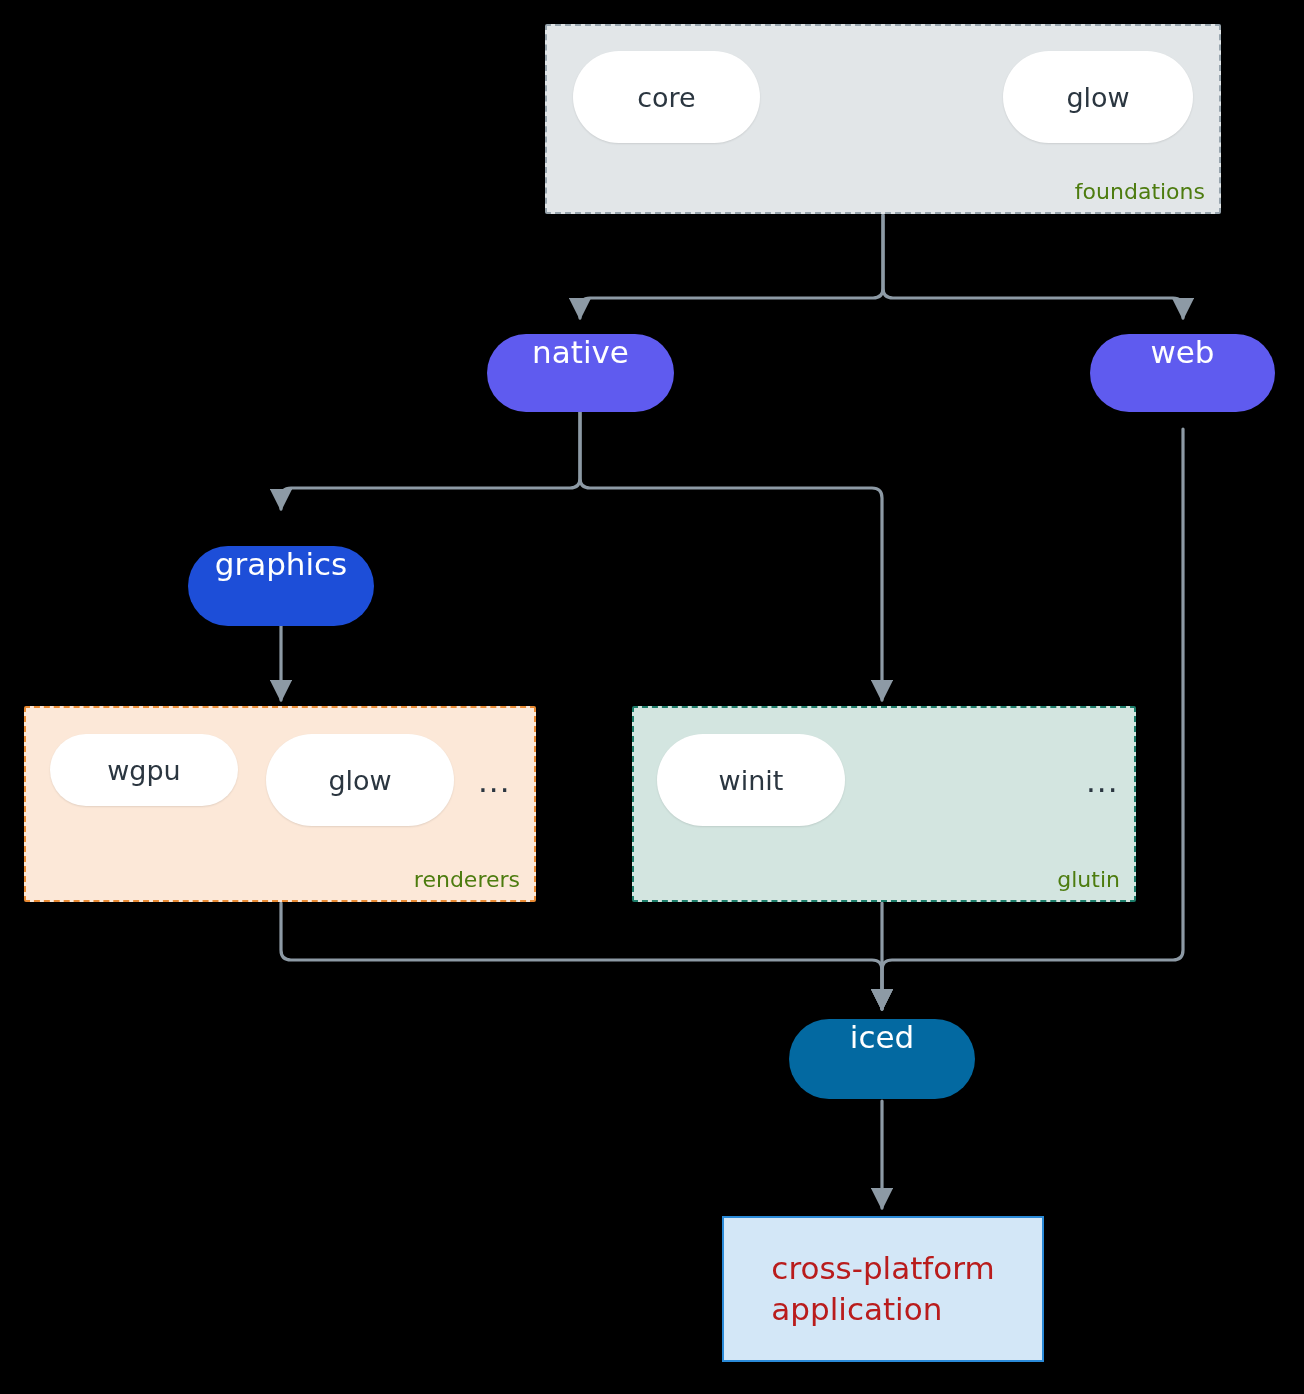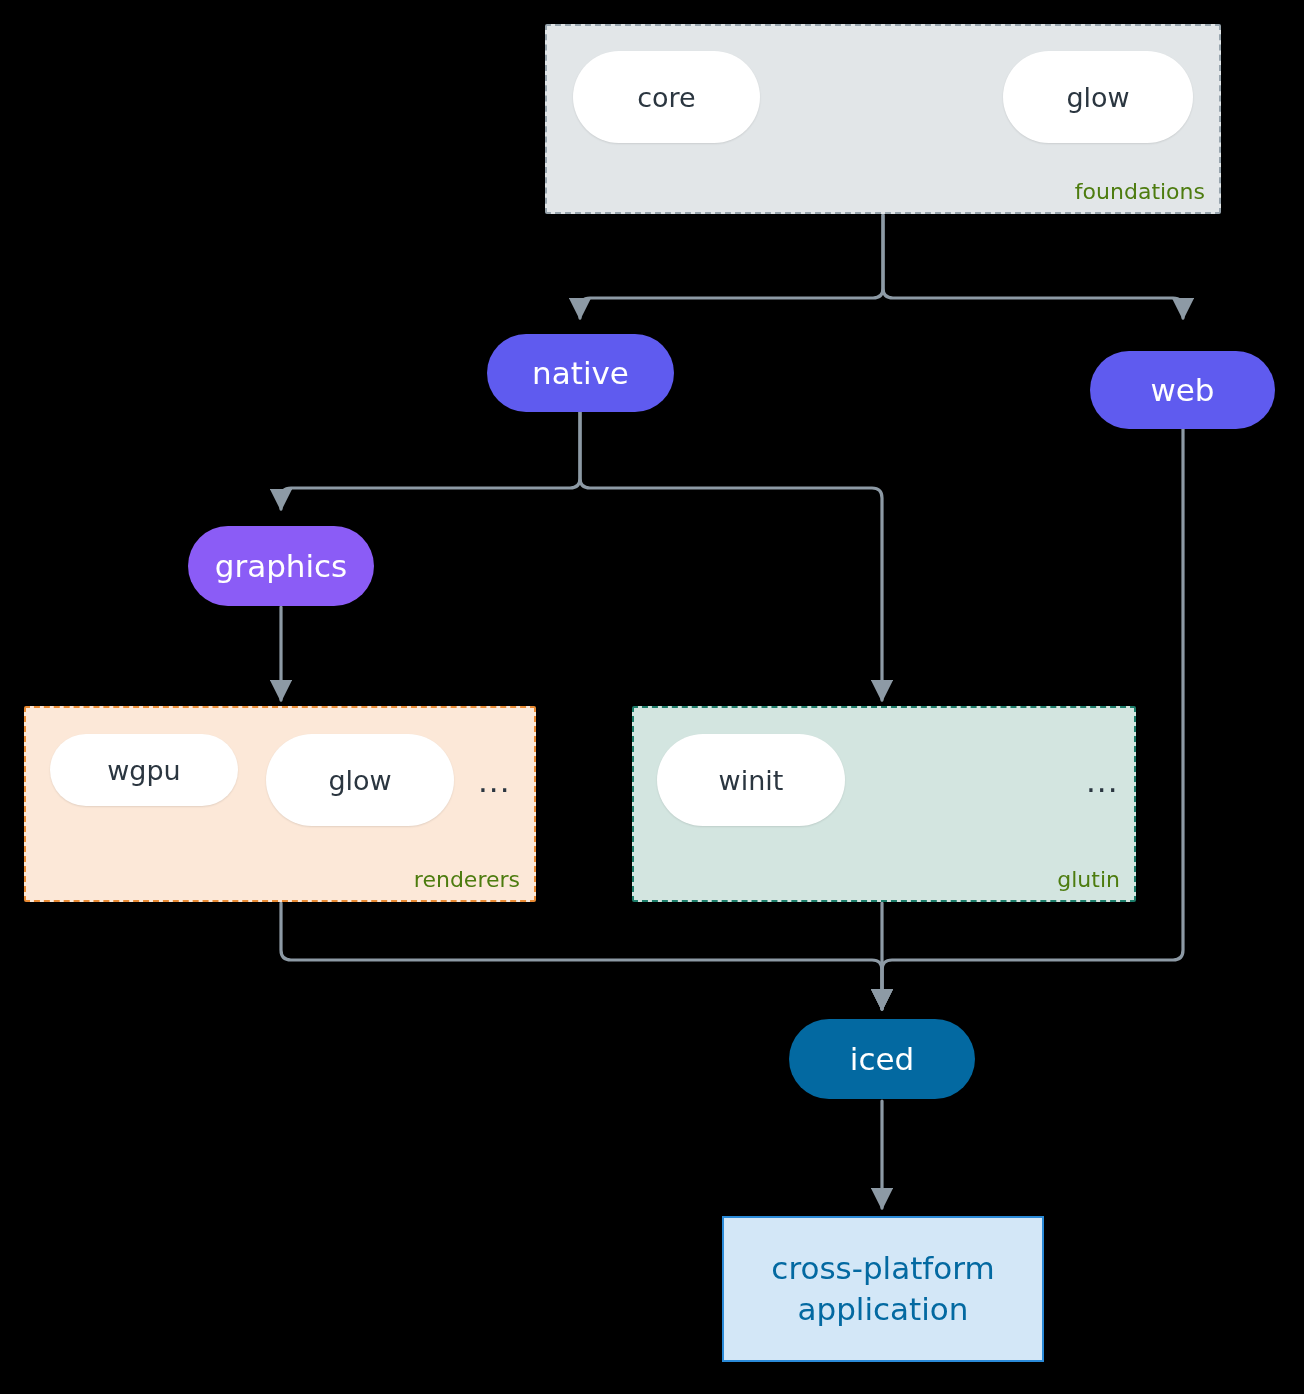--- a/index.html
+++ b/index.html
@@ -71,41 +71,40 @@
     color: #2b3640;
     box-shadow: 0 1px 2px rgba(0,0,0,0.10);
   }
 
   
   .node {
     position: absolute;
     box-sizing: border-box;
     border-radius: 999px;
     display: flex;
-    align-items: center;
     justify-content: center;
     font-size: 31px;
     color: #ffffff;
   }
   .node-native, .node-web { background: #5f5bef; }
-  .node-graphics { background: #8b5cf6; }
+  .node-graphics { background: #1d4ed8; margin-top: 20px; }
   .node-iced { background: #0369a1; }
 
   
   .rect-node {
     position: absolute;
     box-sizing: border-box;
     background: #d3e7f7;
     border: 2px solid #2a8ad8;
     display: flex;
     align-items: center;
     justify-content: center;
-    text-align: center;
+    text-align: left;
     font-size: 31px;
-    color: #0369a1;
+    color: #b91c1c;
     line-height: 1.32;
   }
 
   .ellipsis {
     position: absolute;
     font-size: 31px;
     color: #2b3640;
     letter-spacing: 1px;
   }
 </style>
@@ -144,21 +143,21 @@
   <div class="pill" style="left:573px; top:51px; width:187px; height:92px;">
     <span>core</span>
   </div>
   <div class="pill" style="left:1003px; top:51px; width:190px; height:92px;">
     <span>glow</span>
   </div>
 
   <div class="node node-native" style="left:487px; top:334px; width:187px; height:78px;">
     <span>native</span>
   </div>
-  <div class="node node-web" style="left:1090px; top:351px; width:185px; height:78px;">
+  <div class="node node-web" style="left:1090px; top:334px; width:185px; height:78px;">
     <span>web</span>
   </div>
   <div class="node node-graphics" style="left:188px; top:526px; width:186px; height:80px;">
     <span>graphics</span>
   </div>
 
   <div class="cluster cluster-renderers">
     <span class="cluster-label">renderers</span>
   </div>
   <div class="pill" style="left:50px; top:734px; width:188px; height:72px;">

